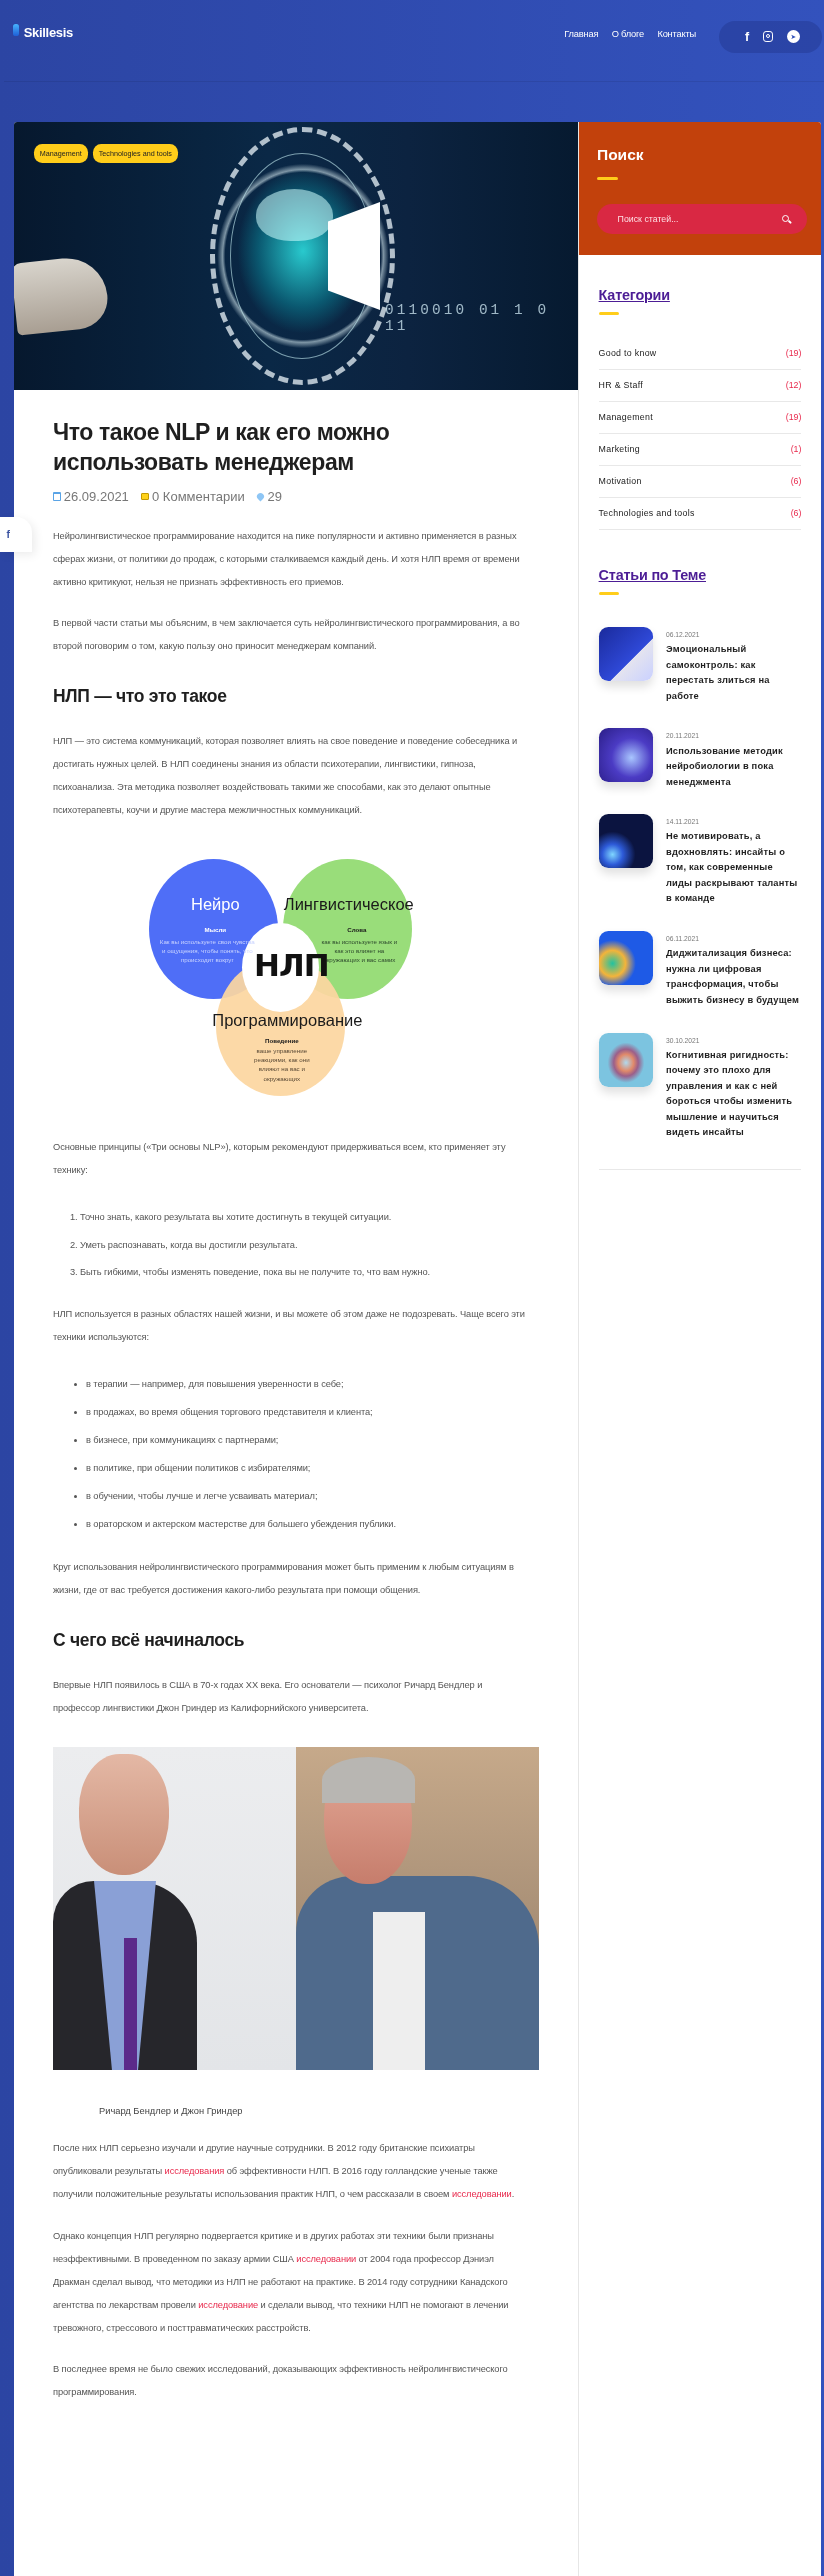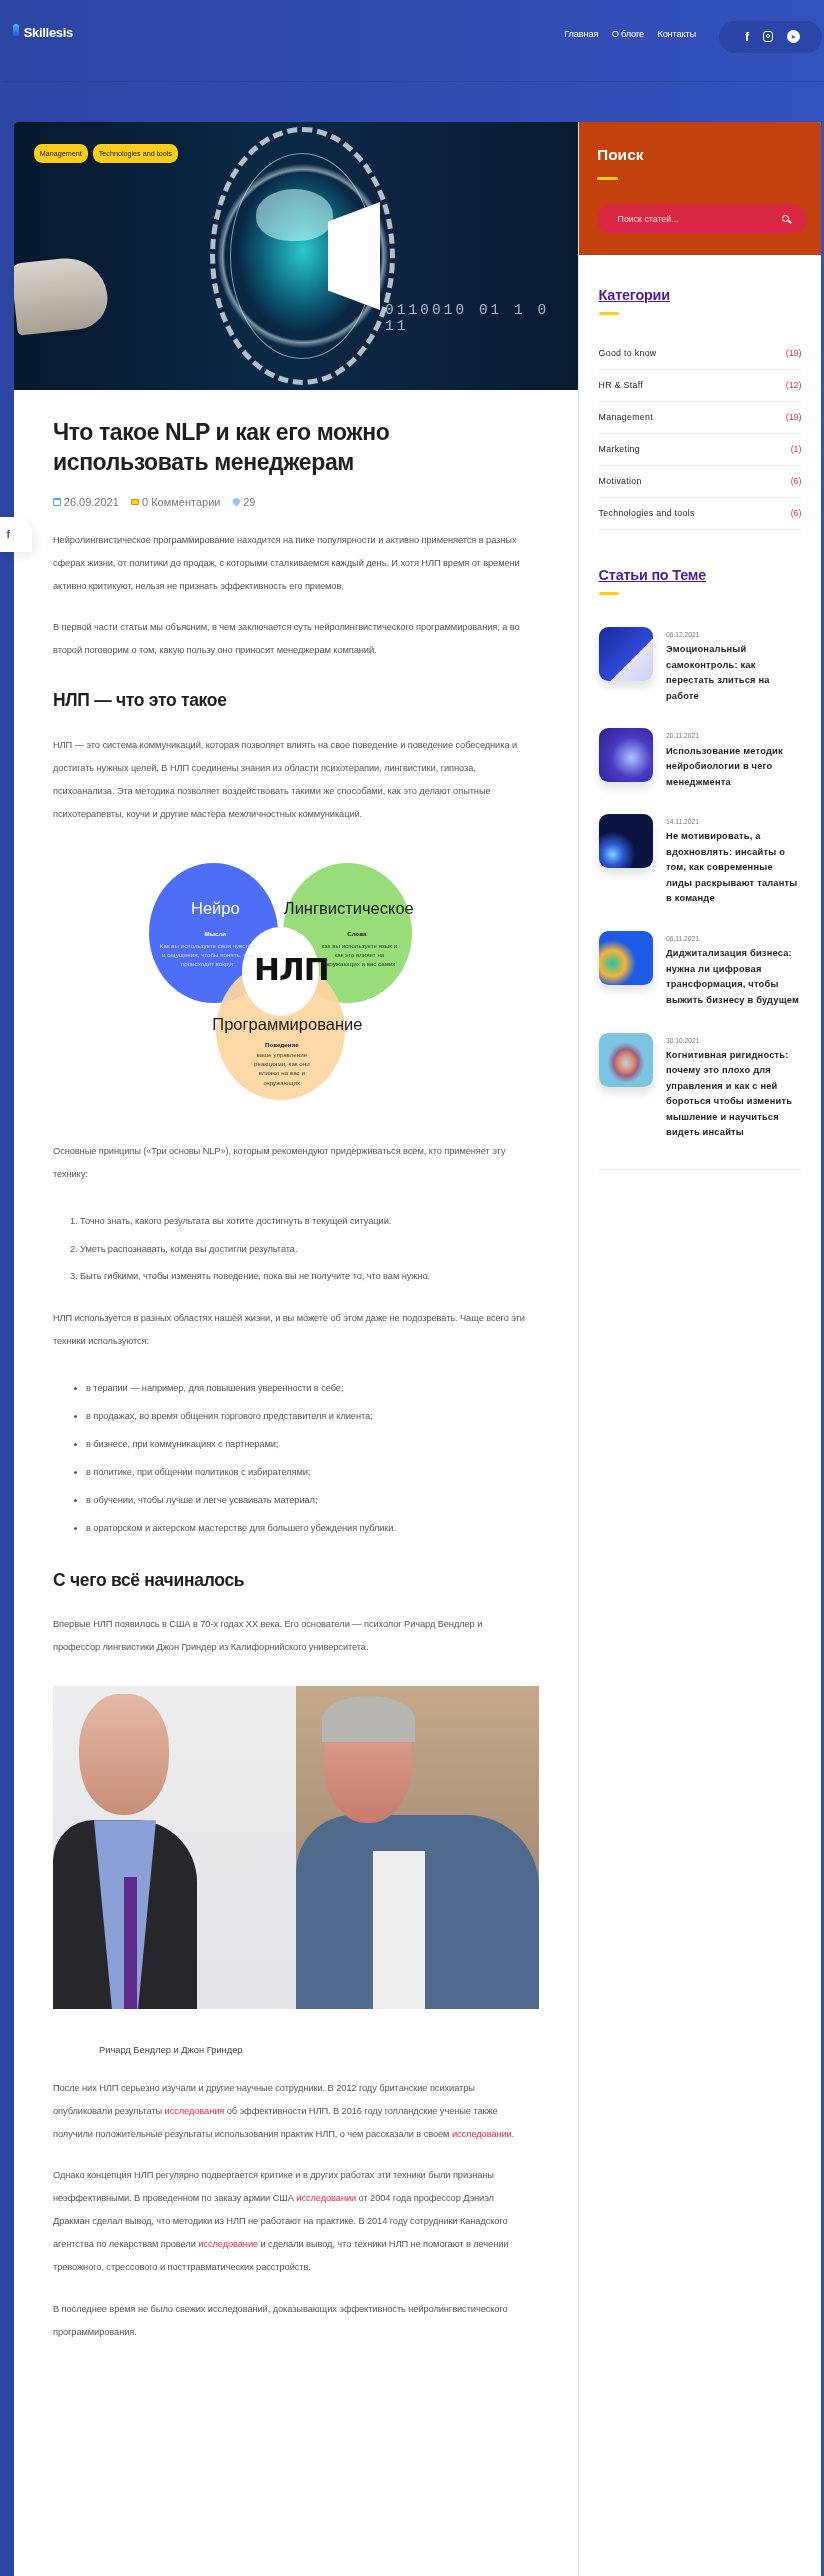--- a/index.html
+++ b/index.html
@@ -53,21 +53,21 @@
   .hero .ring2 { position: absolute; left: 216px; top: 31px; width: 144px; height: 206px; border-radius: 50%; border: 1.5px solid rgba(200,240,245,0.6); }
   .hero .panel { position: absolute; left: 314px; top: 80px; width: 52px; height: 108px; background: #fff; clip-path: polygon(0 18%, 100% 0, 100% 100%, 0 82%); }
   .hero .brain { position: absolute; left: 242px; top: 67px; width: 77px; height: 52px; border-radius: 50% 50% 45% 45%; background: rgba(210,255,255,0.55); }
   .hero .hand { position: absolute; left: 0; top: 137px; width: 93px; height: 72px; background: linear-gradient(180deg,#d8d4cc,#a89e92); border-radius: 10.3px 41px 31px 5.2px; transform: rotate(-6deg); }
   .hero .digits { position: absolute; left: 371px; top: 180px; color: rgba(210,235,245,0.75); font-family: "Liberation Mono", monospace; font-size: 14.4px; letter-spacing: 3.1px; }
   .tags { position: absolute; left: 19.6px; top: 22px; display: flex; gap: 4.6px; }
   .tag { background: #ffcd1a; color: #222; font-size: 7.2px; padding: 4.6px 6.2px; border-radius: 8.2px; height: 18.5px; line-height: 9.3px; }
 
   .article { padding: 0 49px 0 39px; }
   .title { font-size: 23px; font-weight: 700; line-height: 30px; margin-top: 27px; color: #1f1f1f; letter-spacing: -0.4px; }
-  .meta { display: flex; align-items: center; gap: 12.4px; margin-top: 19px; color: #777; font-size: 11px; }
+  .meta { display: flex; align-items: center; gap: 12.4px; margin-top: 12px; color: #777; font-size: 13px; }
   .meta .item { display: flex; align-items: center; gap: 3.1px; }
   .ico-cal { width: 7.7px; height: 8.2px; border: 1px solid #5aa4e6; border-top-width: 2.1px; border-radius: 1px; }
   .ico-com { width: 7.7px; height: 6.7px; background: #ffd21a; border: 0.8px solid #c49a00; border-radius: 1px; }
   .ico-view { width: 7.2px; height: 7.2px; border-radius: 50% 50% 50% 0; background: #8ec6f5; transform: rotate(-45deg); }
   p.body { font-size: 9.3px; line-height: 23px; color: #555; margin-top: 18.5px; letter-spacing: -0.1px; }
   p.body.first { margin-top: 20.6px; }
   h2.section { font-size: 17.5px; font-weight: 700; color: #1f1f1f; margin-top: 28px; line-height: 20.6px; letter-spacing: -0.3px; }
   h2 + p.body { margin-top: 23px; }
   a.red { color: #e8294c; text-decoration: none; }
 
@@ -230,20 +230,21 @@
       </ol>
       <p class="body">НЛП используется в разных областях нашей жизни, и вы можете об этом даже не подозревать. Чаще всего эти техники используются:</p>
       <ul class="list">
         <li>в терапии — например, для повышения уверенности в себе;</li>
         <li>в продажах, во время общения торгового представителя и клиента;</li>
         <li>в бизнесе, при коммуникациях с партнерами;</li>
         <li>в политике, при общении политиков с избирателями;</li>
         <li>в обучении, чтобы лучше и легче усваивать материал;</li>
         <li>в ораторском и актерском мастерстве для большего убеждения публики.</li>
       </ul>
+      <p class="body">Круг использования нейролингвистического программирования может быть применим к любым ситуациям в жизни, где от вас требуется достижения какого-либо результата при помощи общения.</p>
       <h2 class="section">С чего всё начиналось</h2>
       <p class="body">Впервые НЛП появилось в США в 70-х годах XX века. Его основатели — психолог Ричард Бендлер и профессор лингвистики Джон Гриндер из Калифорнийского университета.</p>
 
       <div class="photo">
         <div class="left">
           <div class="body"></div>
             <div class="shirt"></div>
             <div class="tie"></div>
             <div class="head"></div>
         </div>
@@ -316,21 +317,21 @@
           <div class="thumb" style="background:linear-gradient(135deg,#1a2a9c,#2f49d8 60%,#e4e4ef 61%,#c9d0ff)"></div>
           <div class="info">
               <div class="date">06.12.2021</div>
               <div class="ptitle">Эмоциональный самоконтроль: как перестать злиться на работе</div>
             </div>
         </div>
         <div class="post">
           <div class="thumb" style="background:radial-gradient(circle at 60% 55%,#a9c6ff,#4b3bc4 45%,#2a1d86)"></div>
           <div class="info">
               <div class="date">20.11.2021</div>
-              <div class="ptitle">Использование методик нейробиологии в чего менеджмента</div>
+              <div class="ptitle">Использование методик нейробиологии в пока менеджмента</div>
             </div>
         </div>
         <div class="post">
           <div class="thumb" style="background:radial-gradient(circle at 25% 75%,#7fd6ff,#2d5ad8 18%,#0b1440 40%)"></div>
           <div class="info">
               <div class="date">14.11.2021</div>
               <div class="ptitle">Не мотивировать, а вдохновлять: инсайты о том, как современные лиды раскрывают таланты в команде</div>
             </div>
         </div>
         <div class="post">

